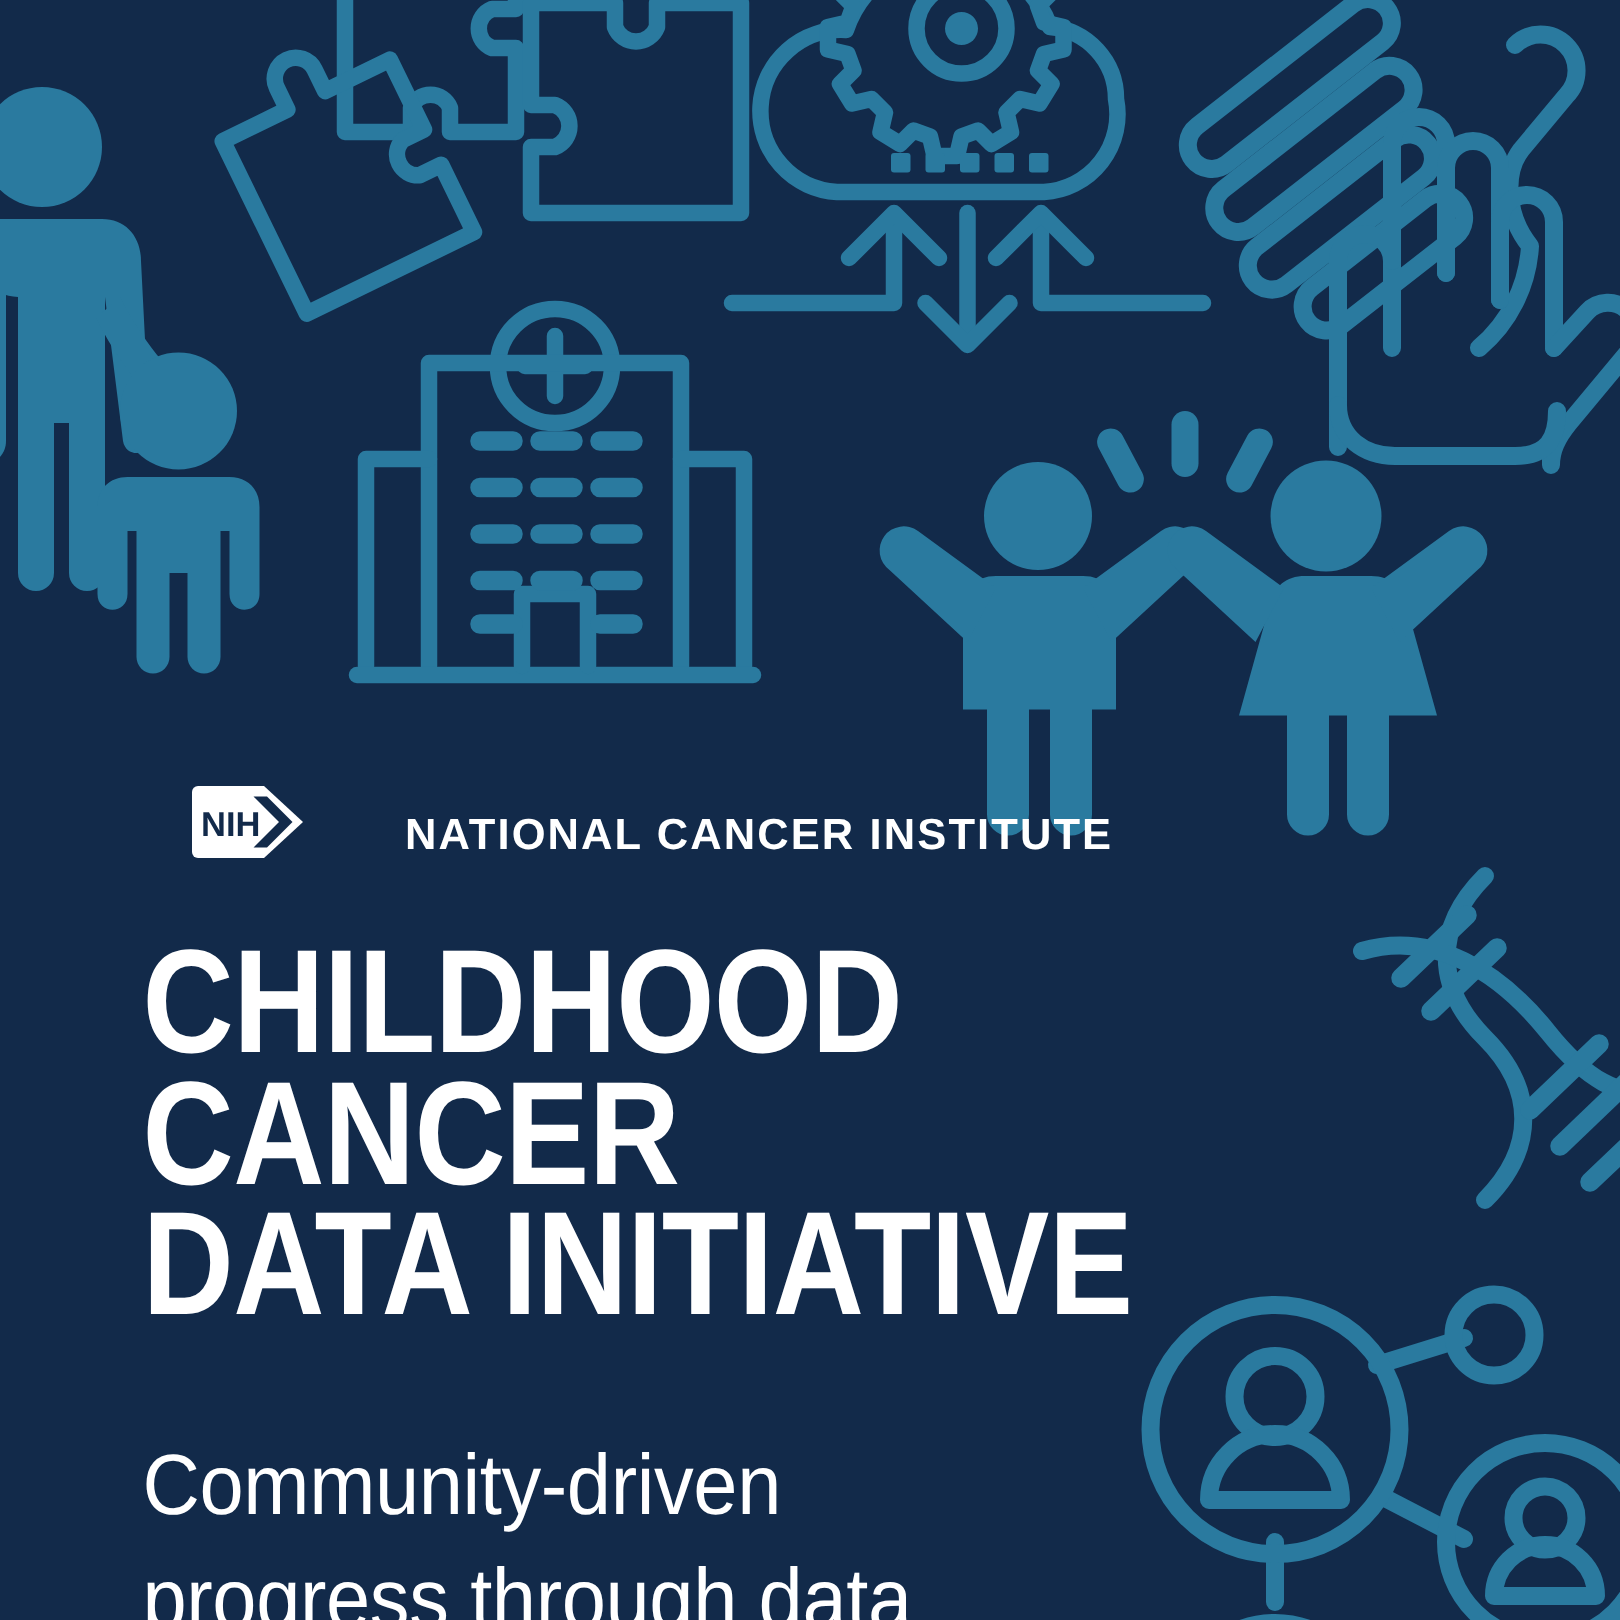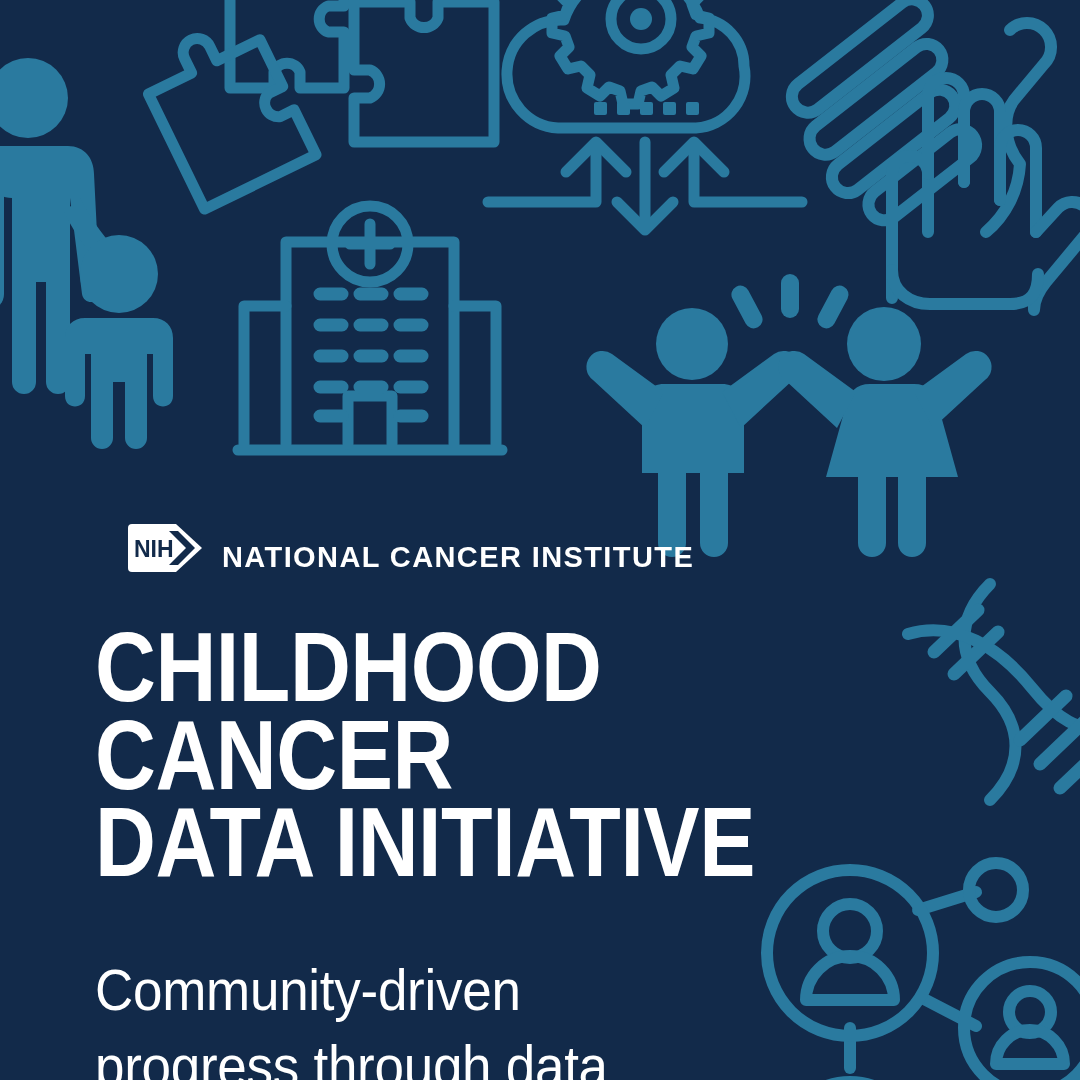--- a/index.html
+++ b/index.html
@@ -62,20 +62,21 @@
   }
   .nih-mark svg { display: block; }
   .nci-wordmark {
     color: #ffffff;
     font-family: "Liberation Sans", sans-serif;
     font-size: 29px;
     font-weight: 700;
     letter-spacing: 1.4px;
     white-space: nowrap;
     line-height: 1;
+    margin-left: 48px;
   }
 
   
   .headline {
     margin-top: 52px;
     color: #ffffff;
     font-family: "Liberation Sans Narrow", "Liberation Sans", sans-serif;
     font-size: 98px;
     font-weight: 700;
     line-height: 0.895;

